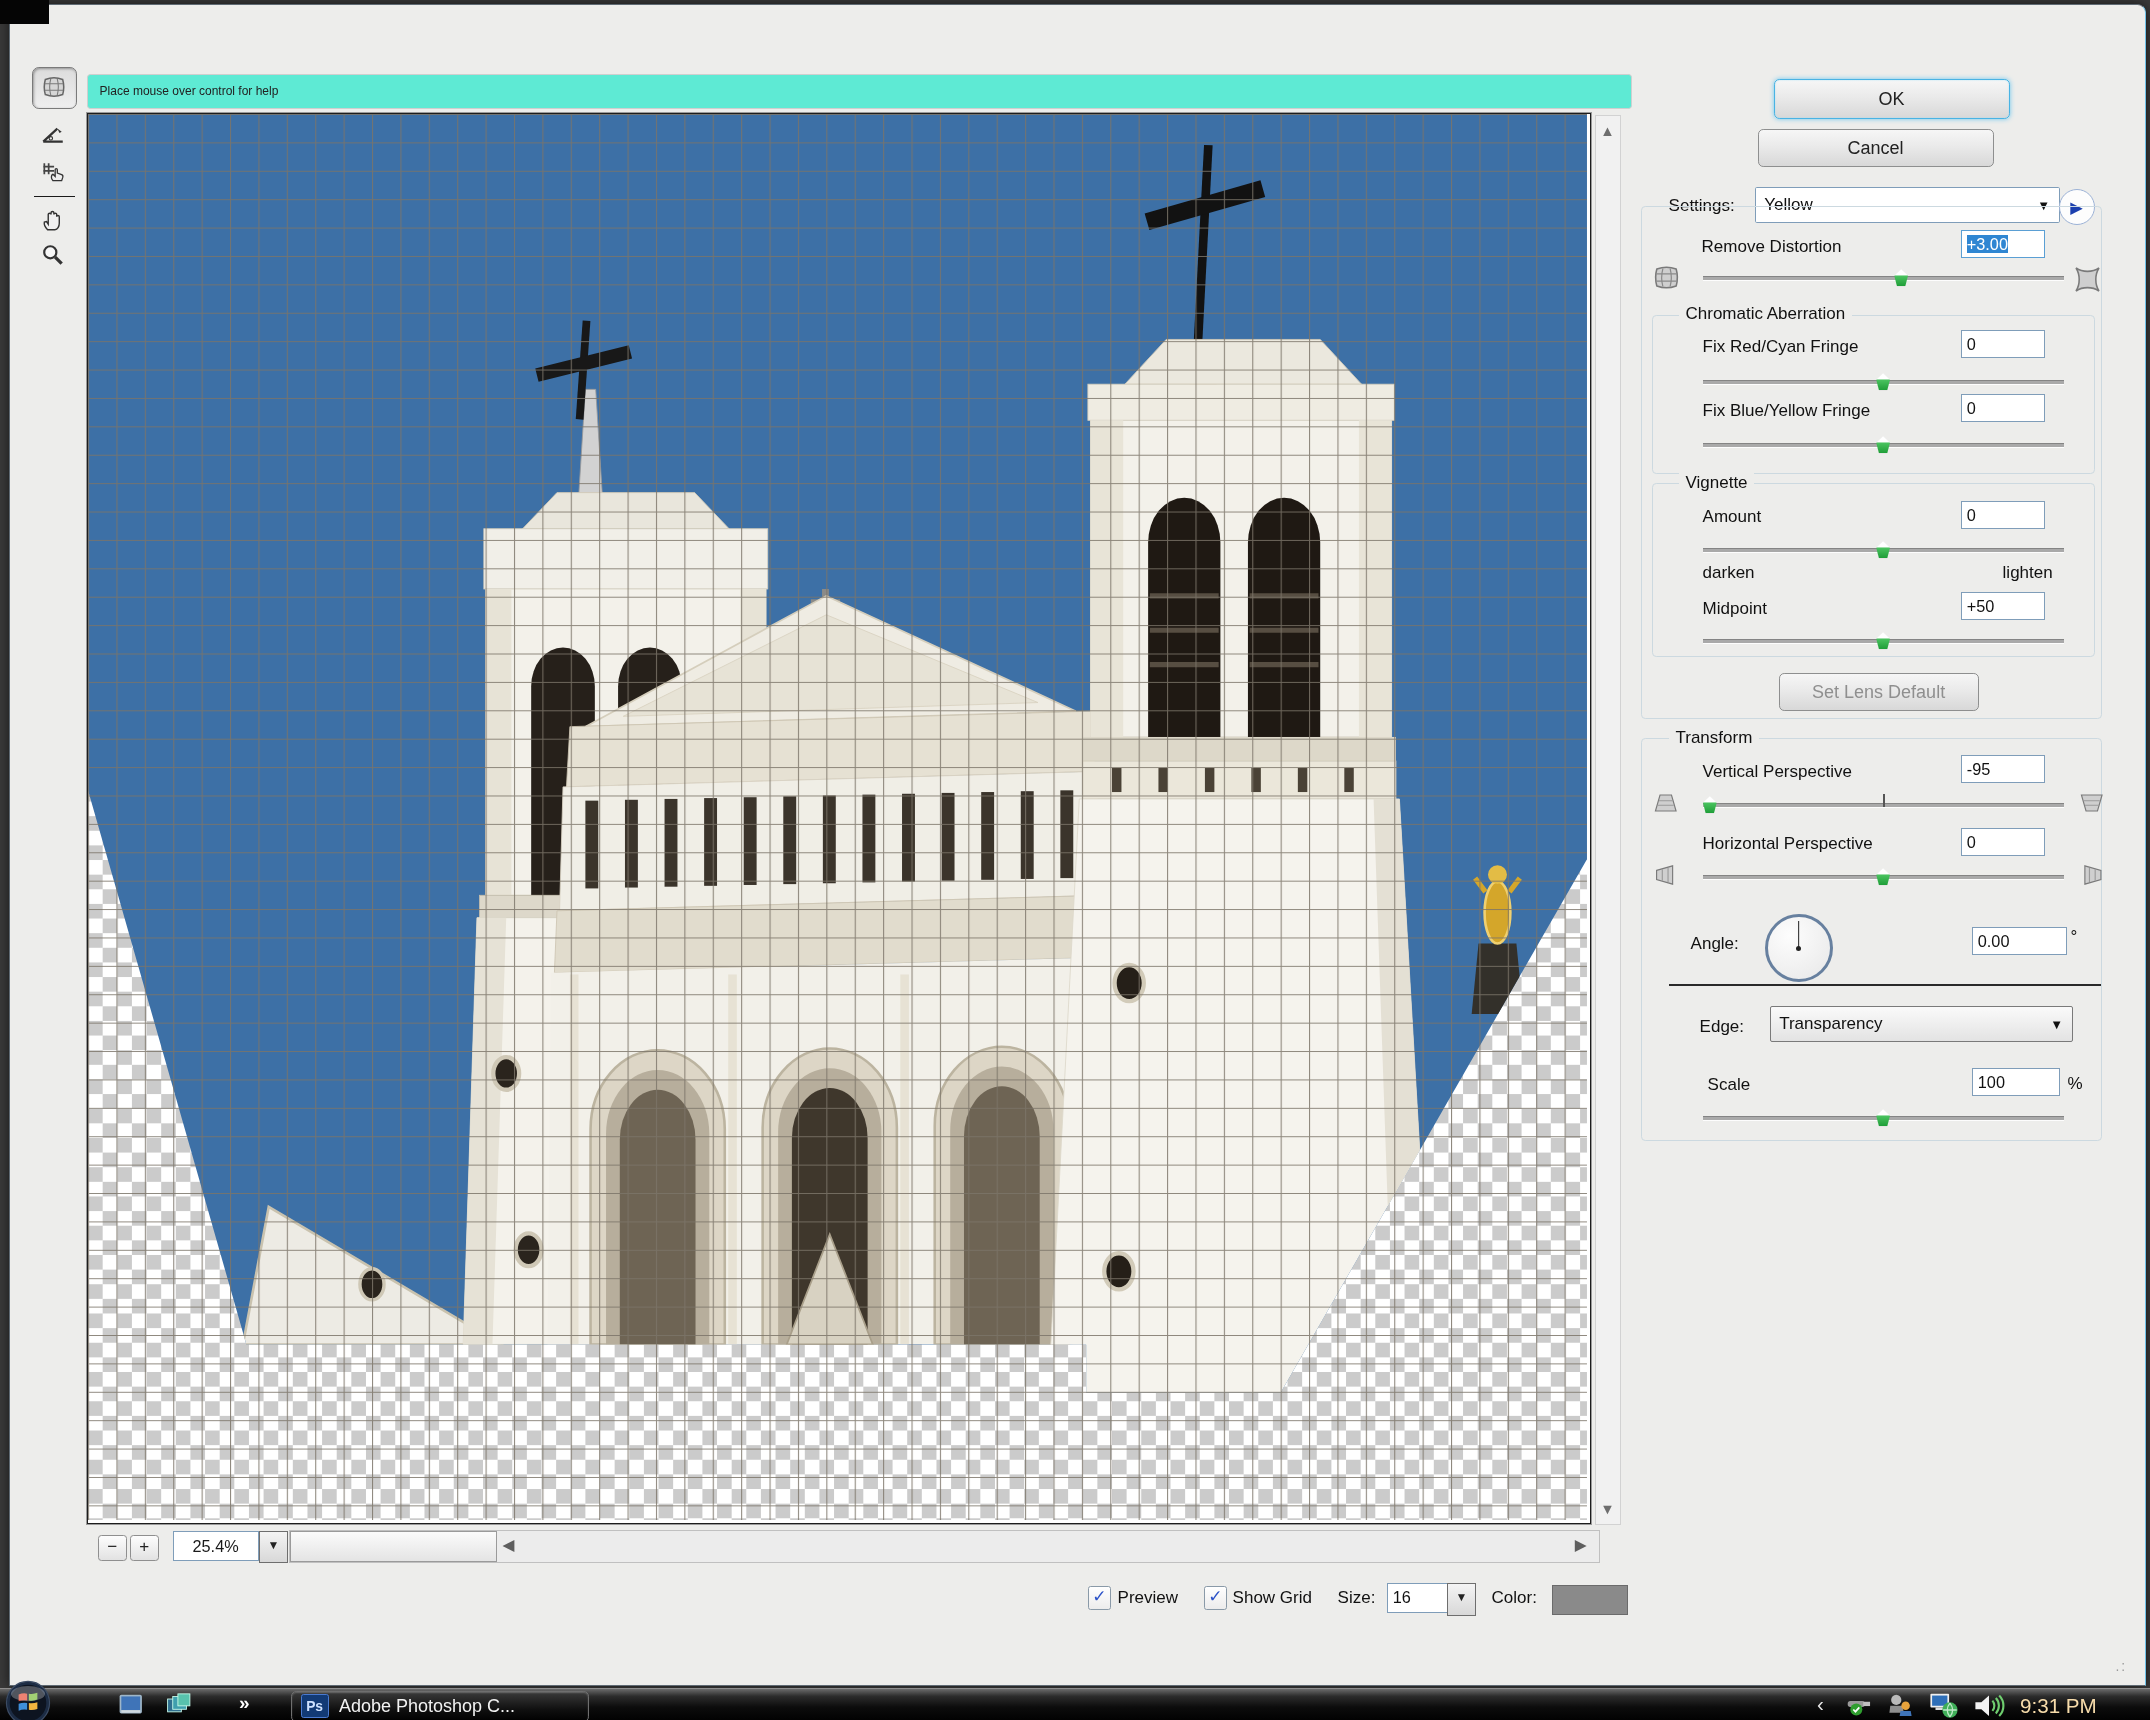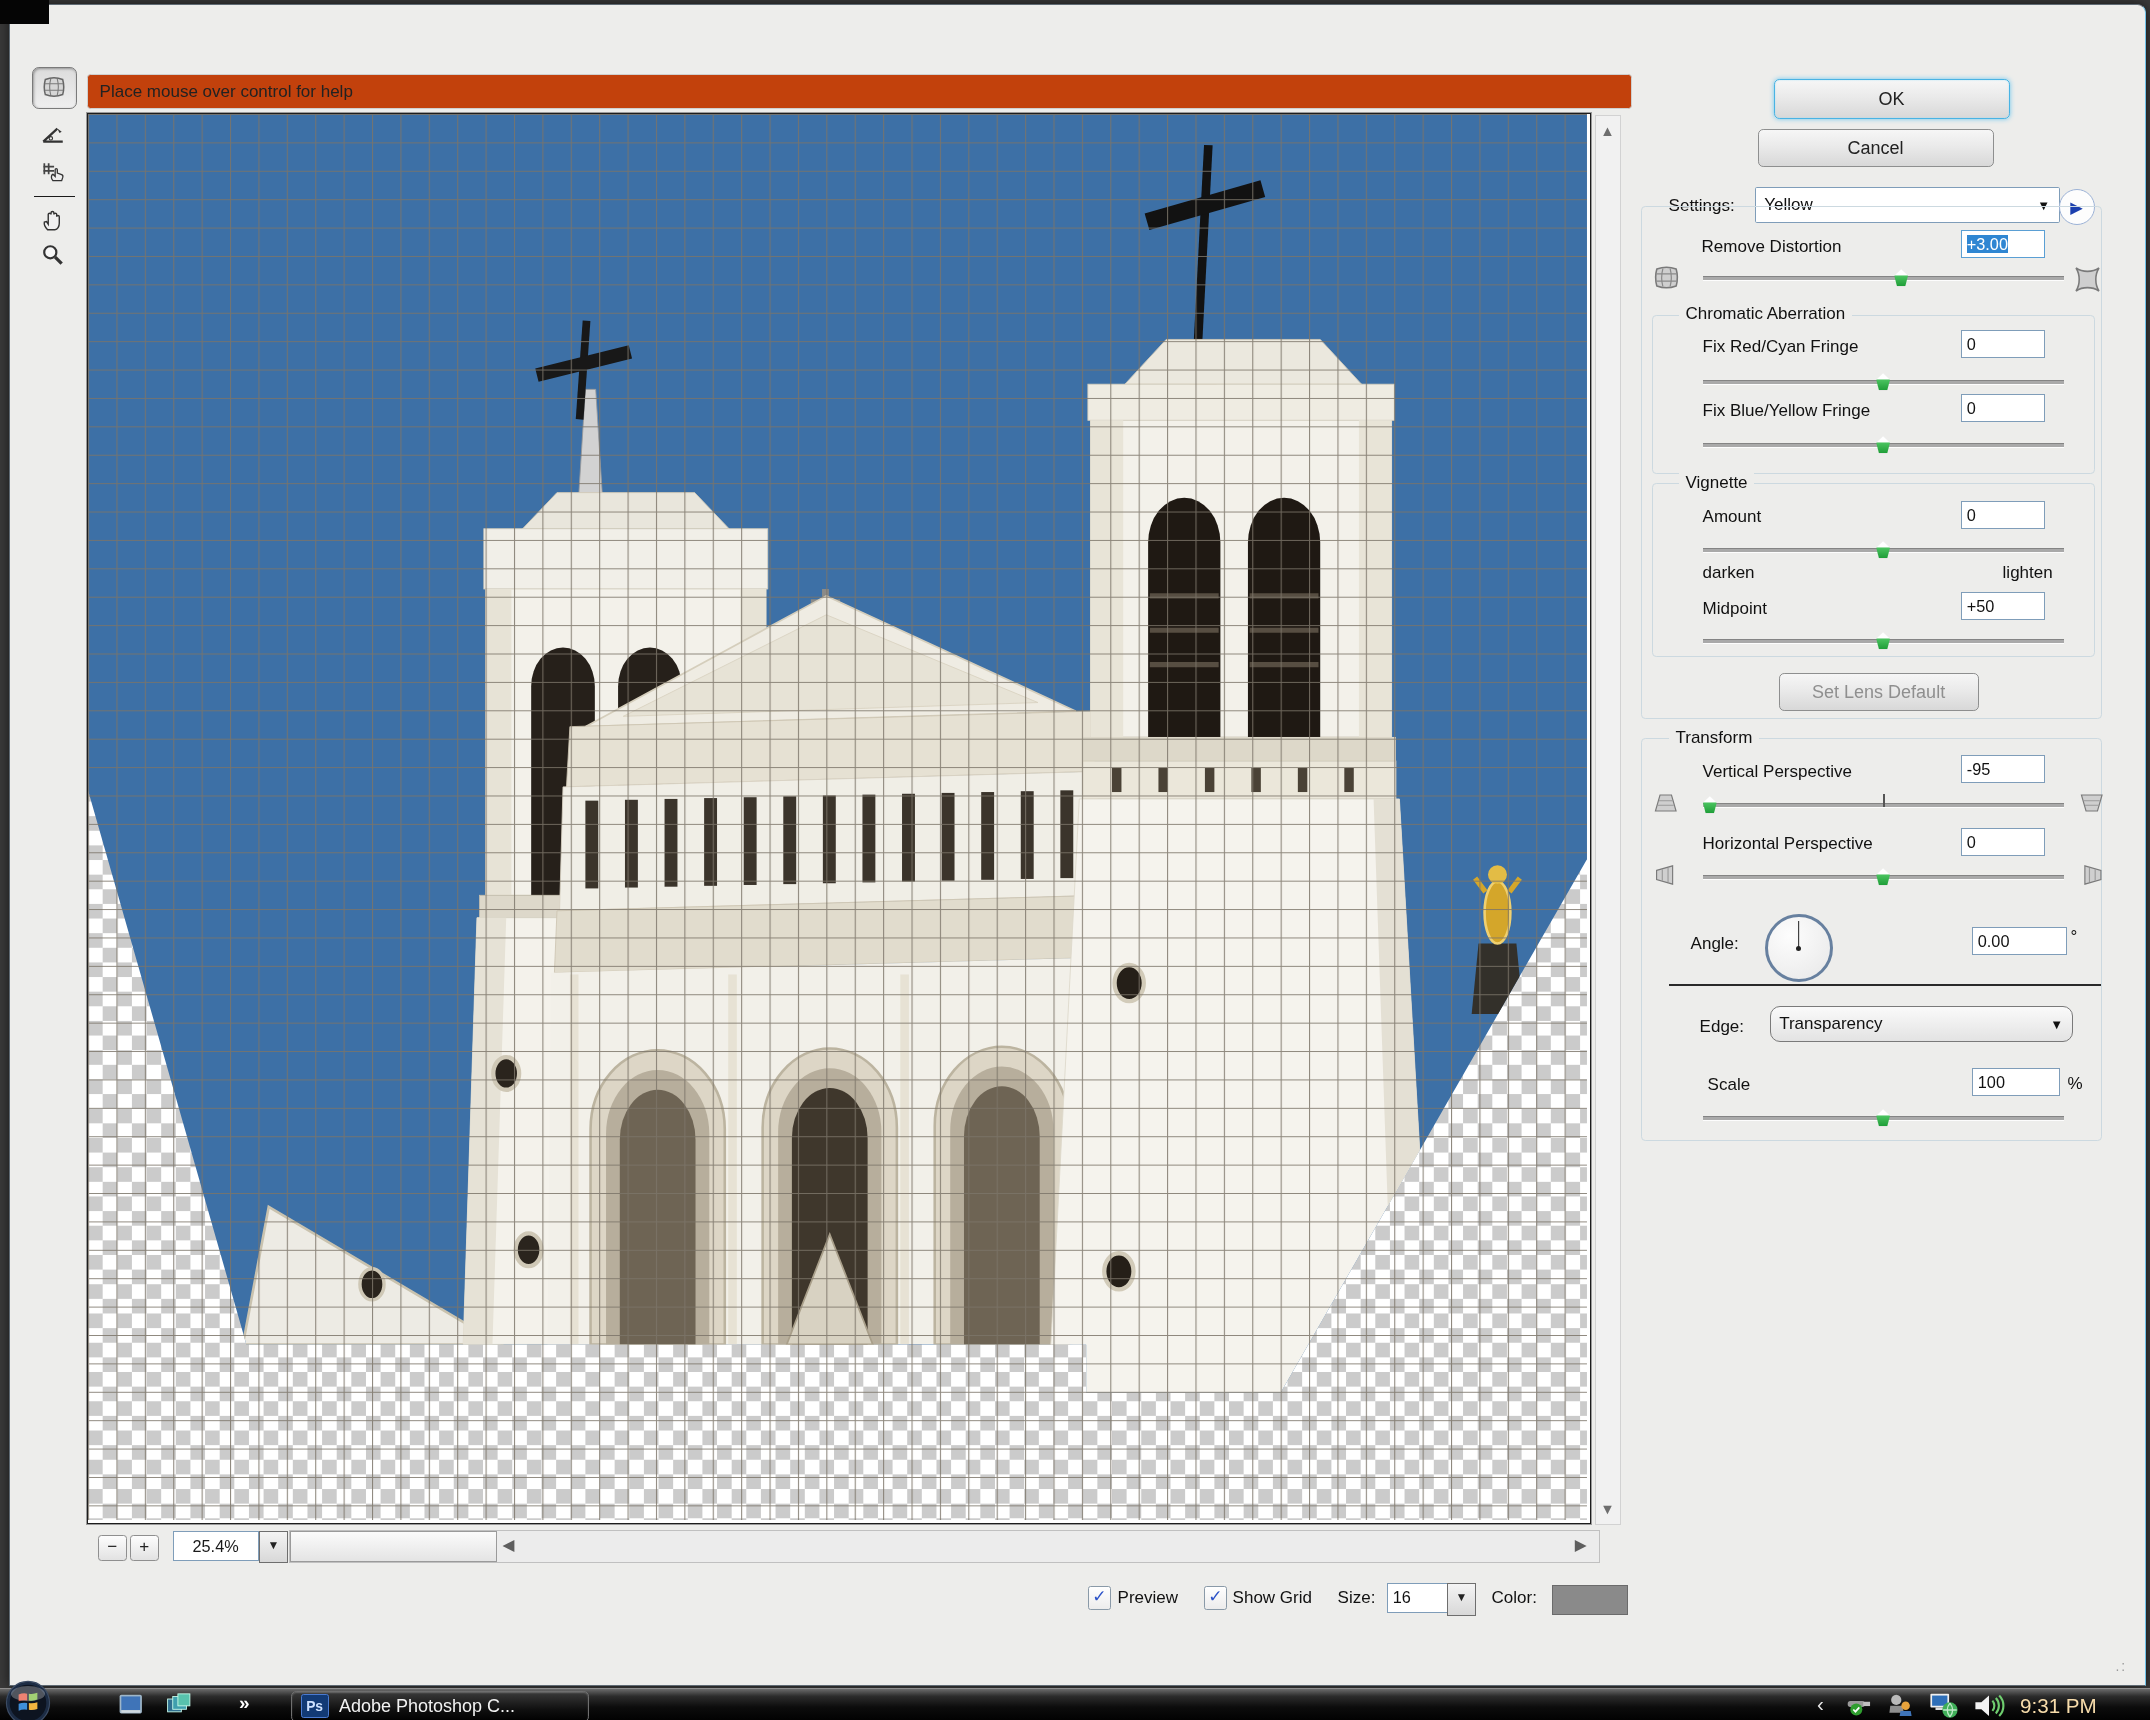--- a/index.html
+++ b/index.html
@@ -10,22 +10,22 @@
   
   .dialog{position:absolute;left:8.6px;top:4.3px;width:2135px;height:1680px;
     background:#ededeb;border:0.9px solid #5f6a73;border-right:1.7px solid #6fc3ea;
     border-radius:8.6px 8.6px 0 0;box-shadow:0 0 12px rgba(0,0,0,.6);}
   .titlebar{position:absolute;left:0;top:0;right:0;height:53px;
     background:linear-gradient(#cfdcea,#b7c9dd 55%,#a3b9d2);
     border-radius:7.7px 7.7px 0 0;border-bottom:0.9px solid #98a9bc;}
   .title-text{position:absolute;left:26px;top:13.8px;font-size:20px;color:#111;}
   .topleft-black{position:absolute;left:0;top:0;width:49px;height:24px;background:#050505;z-index:60;}
   
-  .help-field{position:absolute;left:77px;top:69px;width:1531px;height:33px;background:#c2410c;
-    border:0.9px solid #cfcfcf;border-radius:3.4px;font-size:17px;line-height:33px;padding-left:12px;color:#222;}
+  .help-field{position:absolute;left:77px;top:69px;width:1531px;height:33px;background:#5eead4;
+    border:0.9px solid #cfcfcf;border-radius:3.4px;font-size:12px;line-height:33px;padding-left:12px;color:#222;}
   .toolbtn{position:absolute;left:22.4px;width:43px;height:40px;display:flex;align-items:center;justify-content:center;}
   .toolbtn.pressed{background:linear-gradient(#dcdcdc,#efefef);border:1.7px solid #7a7a7a;border-radius:6.9px;
     box-shadow:inset 0.9px 0.9px 2.6px rgba(0,0,0,.35);}
   .tool-divider{position:absolute;left:24px;width:41px;height:0;border-top:1.7px solid #1a1a1a;}
   
   .preview-frame{position:absolute;left:77px;top:108px;width:1502px;height:1409px;
     border:1.7px solid #1d1d1d;outline:0.9px solid #9a9a9a;background:#fff;}
   .vscroll{position:absolute;left:1585px;top:110px;width:24px;height:1408px;background:#f1f1f1;
     border:0.9px solid #d2d2d2;}
   .scroll-arrow{color:#6e6e6e;font-size:14.6px;text-align:center;display:block;width:100%;position:absolute;}
@@ -45,21 +45,21 @@
   .btn.default{border:1.7px solid #49b3e4;box-shadow:0 0 5.2px #6cc7ef, inset 0 0 1.7px #9ddcf5;}
   .btn.disabled{color:#8f8f8f;}
   .grp{position:absolute;border:0.9px solid #ccd9e0;border-radius:4.3px;}
   .legend{position:absolute;background:#ededeb;padding:0 6.9px;font-size:17px;color:#111;}
   .lbl{position:absolute;font-size:17px;color:#111;white-space:nowrap;}
   .field{position:absolute;background:#fff;border:0.9px solid #7f9db9;font-size:16.3px;
     padding:3.4px 5.2px;color:#111;}
   .field .sel{background:#2f86d2;color:#fff;}
   .dropdown{position:absolute;background:#fff;border:0.9px solid #7f9db9;border-radius:1.7px;
     font-size:17px;color:#111;display:flex;align-items:center;padding:0 8.6px;}
-  .dropdown.raised{background:linear-gradient(#fafafa,#e3e3e3);border:1.7px solid #7a7a7a;border-radius:10px;}
+  .dropdown.raised{background:linear-gradient(#fafafa,#e3e3e3);border:1.7px solid #7a7a7a;border-radius:2px;}
   .dd-arrow{margin-left:auto;font-size:13px;color:#111;}
   .slider{position:absolute;height:17px;}
   .slider .track{position:absolute;left:0;right:0;top:7.7px;height:2.6px;background:#a9a9a9;
     border-top:0.9px solid #848484;border-bottom:0.9px solid #fdfdfd;}
   .slider .thumb{position:absolute;top:0.9px;width:13.8px;height:17px;transform:translateX(-50%);
     clip-path:polygon(50% 0,100% 38%,80% 100%,20% 100%,0 38%);
     background:linear-gradient(#ffffff 34%,#49c25e 42%,#1f9e38);filter:drop-shadow(0 0.9px 0.9px rgba(0,0,0,.4));}
   .slider .tick{position:absolute;left:50%;top:-1.7px;width:1.7px;height:13.8px;background:#555;}
   .icon-sm{position:absolute;}
   .flyout{position:absolute;width:34px;height:34px;border-radius:50%;background:#fdfdfd;

